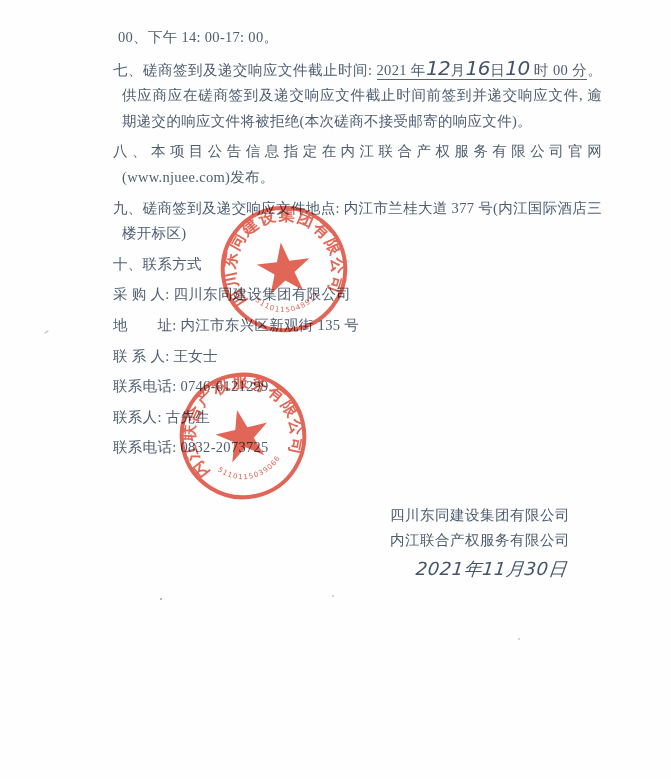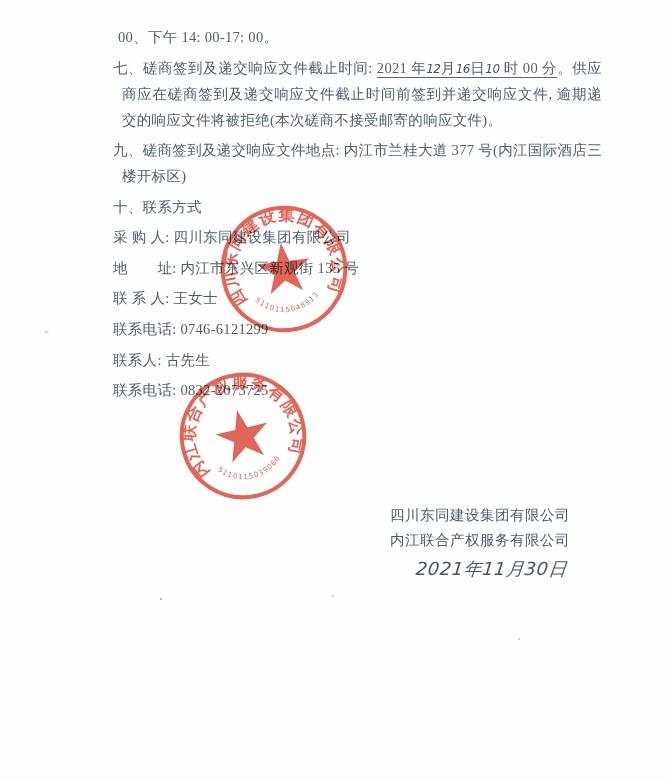--- a/index.html
+++ b/index.html
@@ -16,21 +16,21 @@
     position:absolute;left:108px;top:20px;width:499px;
     font-size:14.5px;line-height:25.6px;letter-spacing:0.3px;
     color:#4e5e71;text-align:justify;
   }
   .main-text p{margin:5px;}
   p.item{padding-left:9px;text-indent:-9px;}
   p.cont{padding-left:5px;}
   .underline{border-bottom:1px solid #55657a;padding-bottom:1px;}
   .hw{
     font-family:"DejaVu Sans",sans-serif;
-    font-style:italic;font-size:12px;letter-spacing:-0.5px;
+    font-style:italic;font-size:20px;letter-spacing:-0.5px;
     color:#43536a;
   }
   .sig-block{
     position:absolute;left:390px;top:503px;width:220px;
     font-size:14.5px;line-height:25.3px;letter-spacing:0.5px;
     color:#4c5c6e;
   }
   .sig-block p{margin:0;}
   .hw-date{
     display:inline-block;margin-left:26px;margin-top:2px;
@@ -60,20 +60,21 @@
 <body>
 
 <div class="page">
 
   <div class="main-text">
 
     <p class="cont">00、下午 14: 00-17: 00。</p>
 
     <p class="item"><span>七、磋商签到及递交响应文件截止时间: </span><span class="underline"><span>2021 年</span><span class="hw">12</span><span>月</span><span class="hw">16</span><span>日</span><span class="hw">10</span><span> 时 00 分</span></span><span>。供应商应在磋商签到及递交响应文件截止时间前签到并递交响应文件, 逾期递交的响应文件将被拒绝(本次磋商不接受邮寄的响应文件)。</span></p>
 
+    <p class="item">八、本项目公告信息指定在内江联合产权服务有限公司官网(www.njuee.com)发布。</p>
 
     <p class="item">九、磋商签到及递交响应文件地点: 内江市兰桂大道 377 号(内江国际酒店三楼开标区)</p>
 
     <p class="item">十、联系方式</p>
 
     <p><span>采 购 人: </span><span>四川东同建设集团有限公司</span></p>
 
     <p><span>地　　址: </span><span>内江市东兴区新观街 135 号</span></p>
 
     <p><span>联 系 人: </span><span>王女士</span></p>

